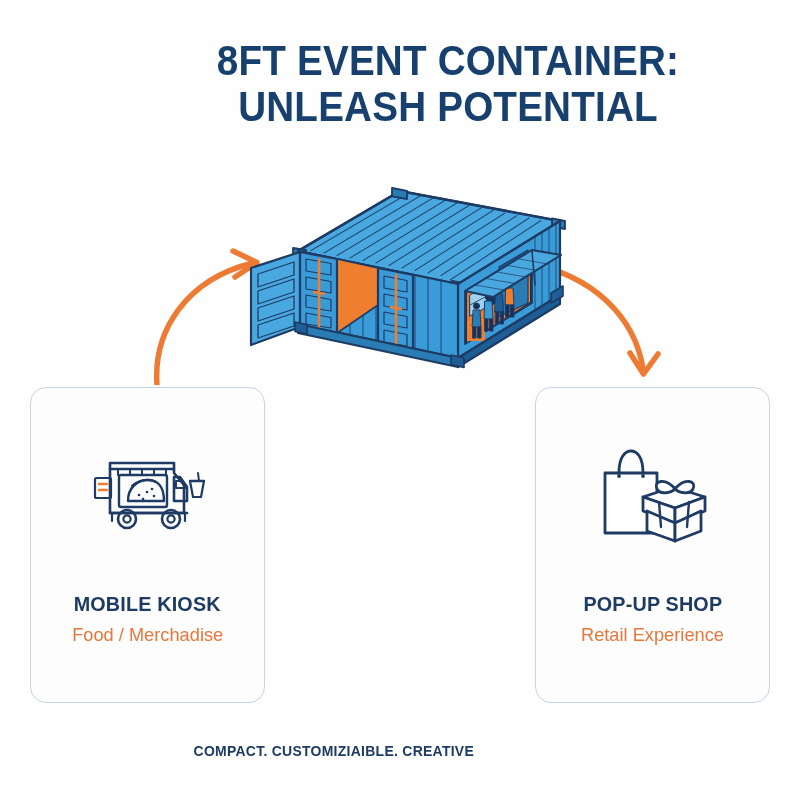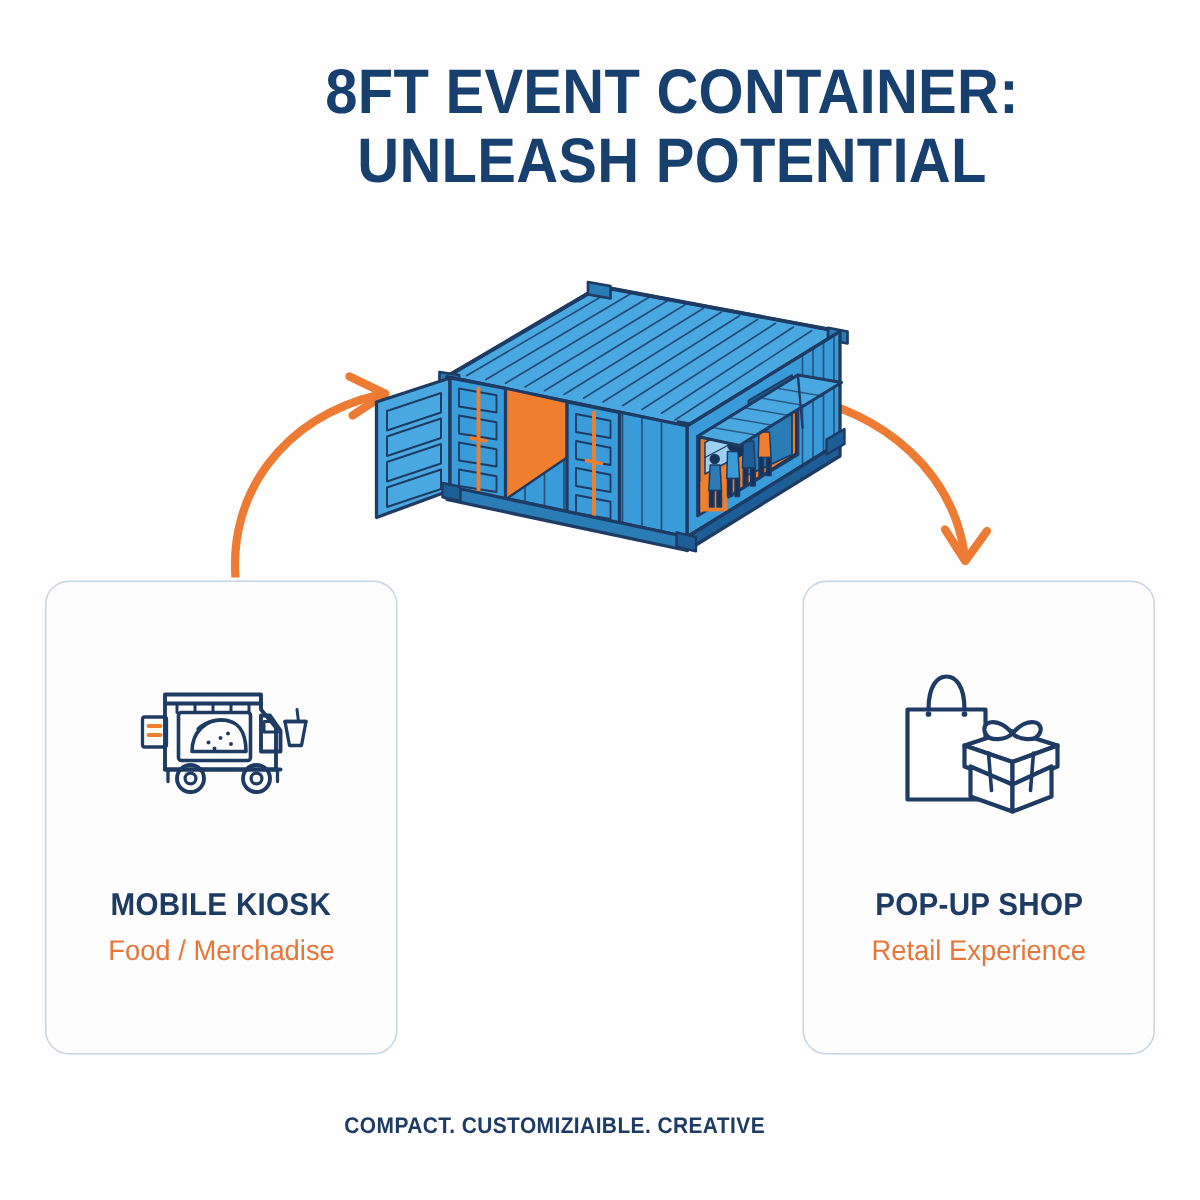--- a/index.html
+++ b/index.html
@@ -105,21 +105,20 @@
     white-space: nowrap;
   }
 
   
   .footer {
     position: absolute;
     top: 742px;
     left: 0;
     width: 668px;
     text-align: center;
-    margin-left: 36px;
   }
   .footer-text {
     font-family: "Liberation Sans Narrow", "Liberation Sans", sans-serif;
     font-weight: bold;
     font-size: 15px;
     letter-spacing: 0.3px;
     color: #1d3b63;
     transform: scaleX(0.93);
     display: inline-block;
   }

